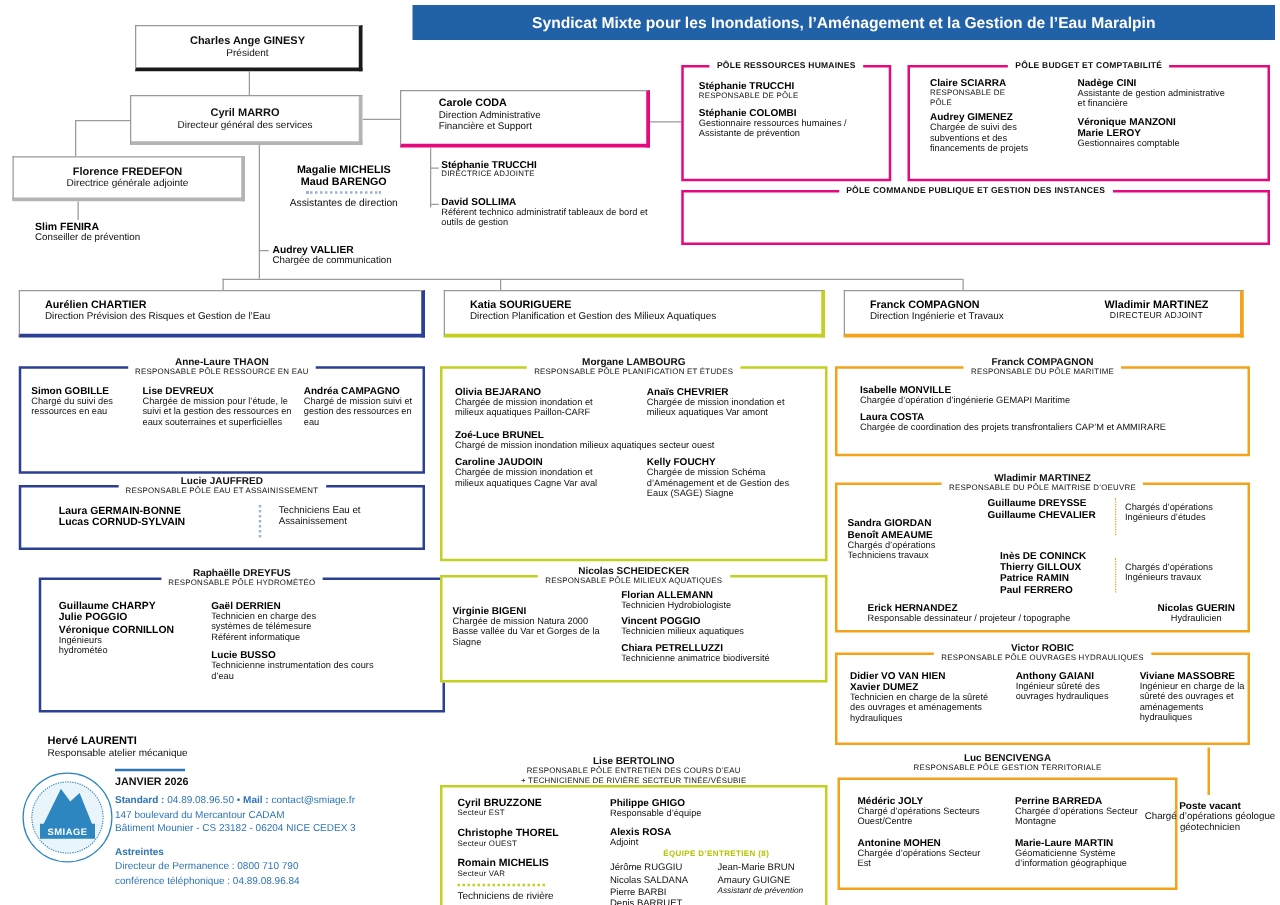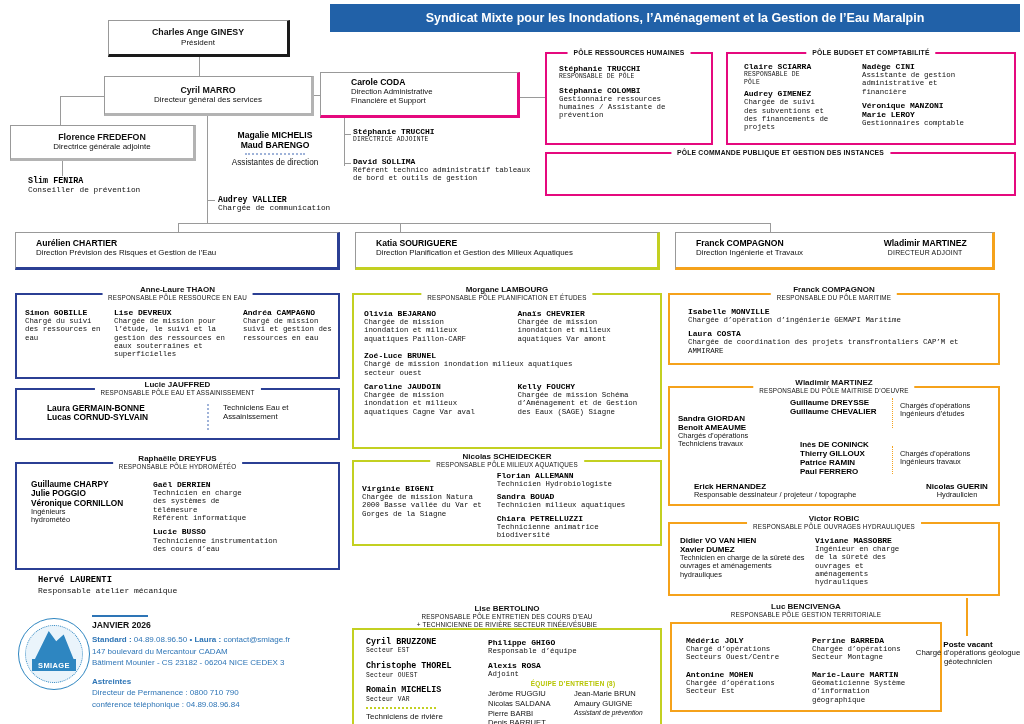--- a/index.html
+++ b/index.html
@@ -16,21 +16,21 @@
   .shadow-dark{border-right:3px solid #1a1a1a;border-bottom:3px solid #1a1a1a;}
   .shadow-gray{border-right:3px solid #b3b3b3;border-bottom:3px solid #b3b3b3;}
   .acc-pink{border-right:3px solid #E5097E;border-bottom:3px solid #E5097E;}
   .acc-navy{border-right:3px solid #2B3F94;border-bottom:3px solid #2B3F94;}
   .acc-green{border-right:3px solid #C3D021;border-bottom:3px solid #C3D021;}
   .acc-orange{border-right:3px solid #F5A21B;border-bottom:3px solid #F5A21B;}
   .center{display:flex;flex-direction:column;justify-content:center;align-items:center;text-align:center;}
   .bx-name{font-weight:bold;font-size:8.8px;line-height:1.2;}
   .bx-role{font-size:8px;line-height:1.2;}
   
-  .p{line-height:1.13;margin-bottom:5px;font-family:Liberation Mono, monospace;}
+  .p{line-height:1.13;margin-bottom:5px;}
   .n{font-weight:bold;font-size:8px;color:#000;line-height:1.13;}
   .r{font-size:7.4px;color:#111;line-height:1.13;}
   .rc{font-size:6.3px;color:#111;line-height:1.2;letter-spacing:.2px;}
   .it{font-style:italic;font-size:6.6px;}
   
   .pole{position:absolute;background:#fff;border:2px solid;box-sizing:border-box;}
   .b-navy{border-color:#2B3F94;} .b-green{border-color:#C3D021;} .b-orange{border-color:#F5A21B;} .b-pink{border-color:#E5097E;}
   .pole-head{position:absolute;left:50%;transform:translateX(-50%);background:#fff;padding:0 6px;
              text-align:center;white-space:nowrap;line-height:1.18;}
   .hn{font-weight:bold;font-size:8px;}
@@ -79,21 +79,21 @@
   <div class="line vline" style="left:178px;top:223px;height:9px"></div>
   <div class="line vline" style="left:400px;top:223px;height:9px"></div>
   <div class="line vline" style="left:770px;top:223px;height:9px"></div>
   <div class="line" style="left:966px;top:598px;height:38px;width:2px;background:#F5A21B"></div>
 
   <div class="box shadow-dark center" style="left:108px;top:20px;width:182px;height:37px">
     <div class="bx-name">Charles Ange GINESY</div>
     <div class="bx-role">Président</div>
   </div>
 
-  <div class="box shadow-gray center" style="left:104px;top:76px;width:210px;height:40px">
+  <div class="box shadow-gray center" style="left:104px;top:76px;width:186px;height:40px">
     <div class="bx-name">Cyril MARRO</div>
     <div class="bx-role">Directeur général des services</div>
   </div>
 
   <div class="box acc-pink" style="left:320px;top:72px;width:200px;height:46px;padding:5px 0 0 30px">
     <div class="n" style="font-size:8.6px">Carole CODA</div>
     <div class="r" style="font-size:7.8px">Direction Administrative</div>
     <div class="r" style="font-size:7.8px">Financière et Support</div>
   </div>
 
@@ -222,21 +222,21 @@
     <div style="display:flex;padding-top:14px">
       <div style="width:160px;padding-left:30px">
         <div class="n" style="font-size:8.4px">Laura GERMAIN-BONNE</div>
         <div class="n" style="font-size:8.4px">Lucas CORNUD-SYLVAIN</div>
       </div>
       <div class="dotted-v-blue" style="height:26px"></div>
       <div class="r" style="width:80px;padding-left:14px;font-size:7.8px">Techniciens Eau et Assainissement</div>
     </div>
   </div>
 
-  <div class="pole b-navy" style="left:15px;top:462px;width:325px;height:108px">
+  <div class="pole b-navy" style="left:31px;top:462px;width:325px;height:108px">
     <div class="pole-head" style="top:-10px">
       <div class="hn">Raphaëlle DREYFUS</div>
       <div class="hr">RESPONSABLE PÔLE HYDROMÉTÉO</div>
     </div>
     <div style="display:flex;padding:16px 4px 0 14px">
       <div style="width:122px">
         <div class="n" style="font-size:8.3px">Guillaume CHARPY</div>
         <div class="n" style="font-size:8.3px">Julie POGGIO</div>
         <div class="n" style="font-size:8.3px">Véronique CORNILLON</div>
         <div class="r" style="max-width:55px">Ingénieurs hydrométéo</div>
@@ -248,34 +248,34 @@
           <div class="r">Référent informatique</div>
         </div>
         <div class="p">
           <div class="n">Lucie BUSSO</div>
           <div class="r" style="max-width:140px">Technicienne instrumentation des cours d’eau</div>
         </div>
       </div>
     </div>
   </div>
 
-  <div class="p" style="position:absolute;left:38px;top:576px">
+  <div class="p" style="position:absolute;left:38px;top:588px">
     <div class="n" style="font-size:8.8px">Hervé LAURENTI</div>
     <div class="r" style="font-size:8px">Responsable atelier mécanique</div>
   </div>
 
   <div id="logo">
     <div class="ring"></div>
     <div class="mountain"></div>
     <div class="band">SMIAGE</div>
   </div>
   <div style="position:absolute;left:92px;top:615px">
     <div style="width:56px;border-top:2px solid #2E75B6;margin-bottom:3px"></div>
     <div style="font-weight:bold;font-size:8.6px;color:#111;margin-bottom:4px">JANVIER 2026</div>
-    <div class="blue-txt"><span class="blue-bold">Standard :</span> <span>04.89.08.96.50</span> <span>•</span> <span class="blue-bold">Laura :</span> <span>contact@smiage.fr</span></div>
+    <div class="blue-txt"><span class="blue-bold">Standard :</span> <span>04.89.08.96.50</span> <span>•</span> <span class="blue-bold">Mail :</span> <span>contact@smiage.fr</span></div>
     <div class="blue-txt">147 boulevard du Mercantour CADAM</div>
     <div class="blue-txt">Bâtiment Mounier - CS 23182 - 06204 NICE CEDEX 3</div>
     <div class="blue-txt blue-bold" style="margin-top:7px">Astreintes</div>
     <div class="blue-txt">Directeur de Permanence : 0800 710 790</div>
     <div class="blue-txt">conférence téléphonique : 04.89.08.96.84</div>
   </div>
 
   <div class="pole b-green" style="left:352px;top:293px;width:310px;height:156px">
     <div class="pole-head" style="top:-10px">
       <div class="hn">Morgane LAMBOURG</div>
@@ -318,21 +318,21 @@
       <div class="p" style="width:135px;padding-top:22px">
         <div class="n">Virginie BIGENI</div>
         <div class="r" style="max-width:122px">Chargée de mission Natura 2000 Basse vallée du Var et Gorges de la Siagne</div>
       </div>
       <div style="padding-top:9px">
         <div class="p" style="margin-bottom:4px">
           <div class="n">Florian ALLEMANN</div>
           <div class="r">Technicien Hydrobiologiste</div>
         </div>
         <div class="p" style="margin-bottom:4px">
-          <div class="n">Sandra BOUAD</div>
+          <div class="n">Vincent POGGIO</div>
           <div class="r">Technicien milieux aquatiques</div>
         </div>
         <div class="p">
           <div class="n">Chiara PETRELLUZZI</div>
           <div class="r">Technicienne animatrice biodiversité</div>
         </div>
       </div>
     </div>
   </div>
 
@@ -444,20 +444,24 @@
     <div class="pole-head" style="top:-10px">
       <div class="hn">Victor ROBIC</div>
       <div class="hr">RESPONSABLE PÔLE OUVRAGES HYDRAULIQUES</div>
     </div>
     <div style="display:flex;gap:9px;padding:12px 2px 0 10px">
       <div style="width:126px">
         <div class="n">Didier VO VAN HIEN</div>
         <div class="n">Xavier DUMEZ</div>
         <div class="r">Technicien en charge de la sûreté des ouvrages et aménagements hydrauliques</div>
       </div>
+      <div class="p" style="width:92px">
+        <div class="n">Anthony GAIANI</div>
+        <div class="r">Ingénieur sûreté des ouvrages hydrauliques</div>
+      </div>
       <div class="p" style="width:86px">
         <div class="n">Viviane MASSOBRE</div>
         <div class="r">Ingénieur en charge de la sûreté des ouvrages et aménagements hydrauliques</div>
       </div>
     </div>
   </div>
 
   <div class="pole b-orange" style="left:670px;top:622px;width:272px;height:90px">
     <div class="pole-head" style="top:-22px">
       <div class="hn">Luc BENCIVENGA</div>

